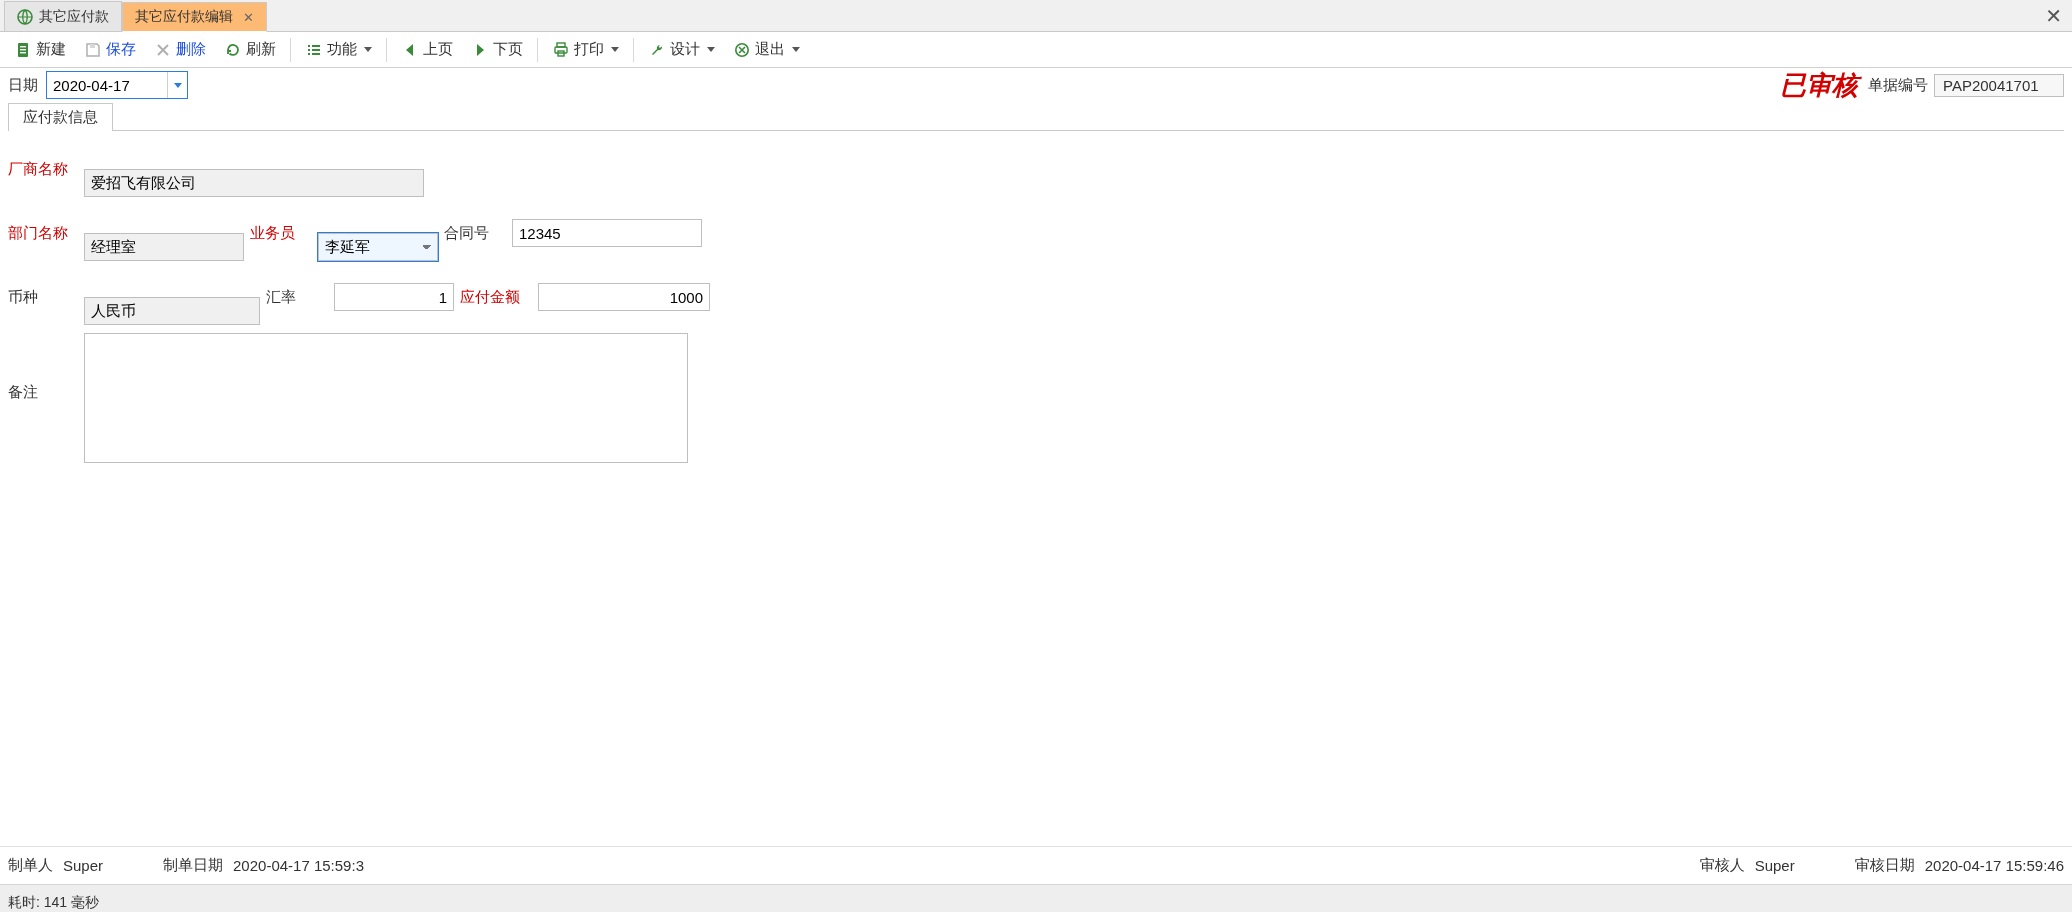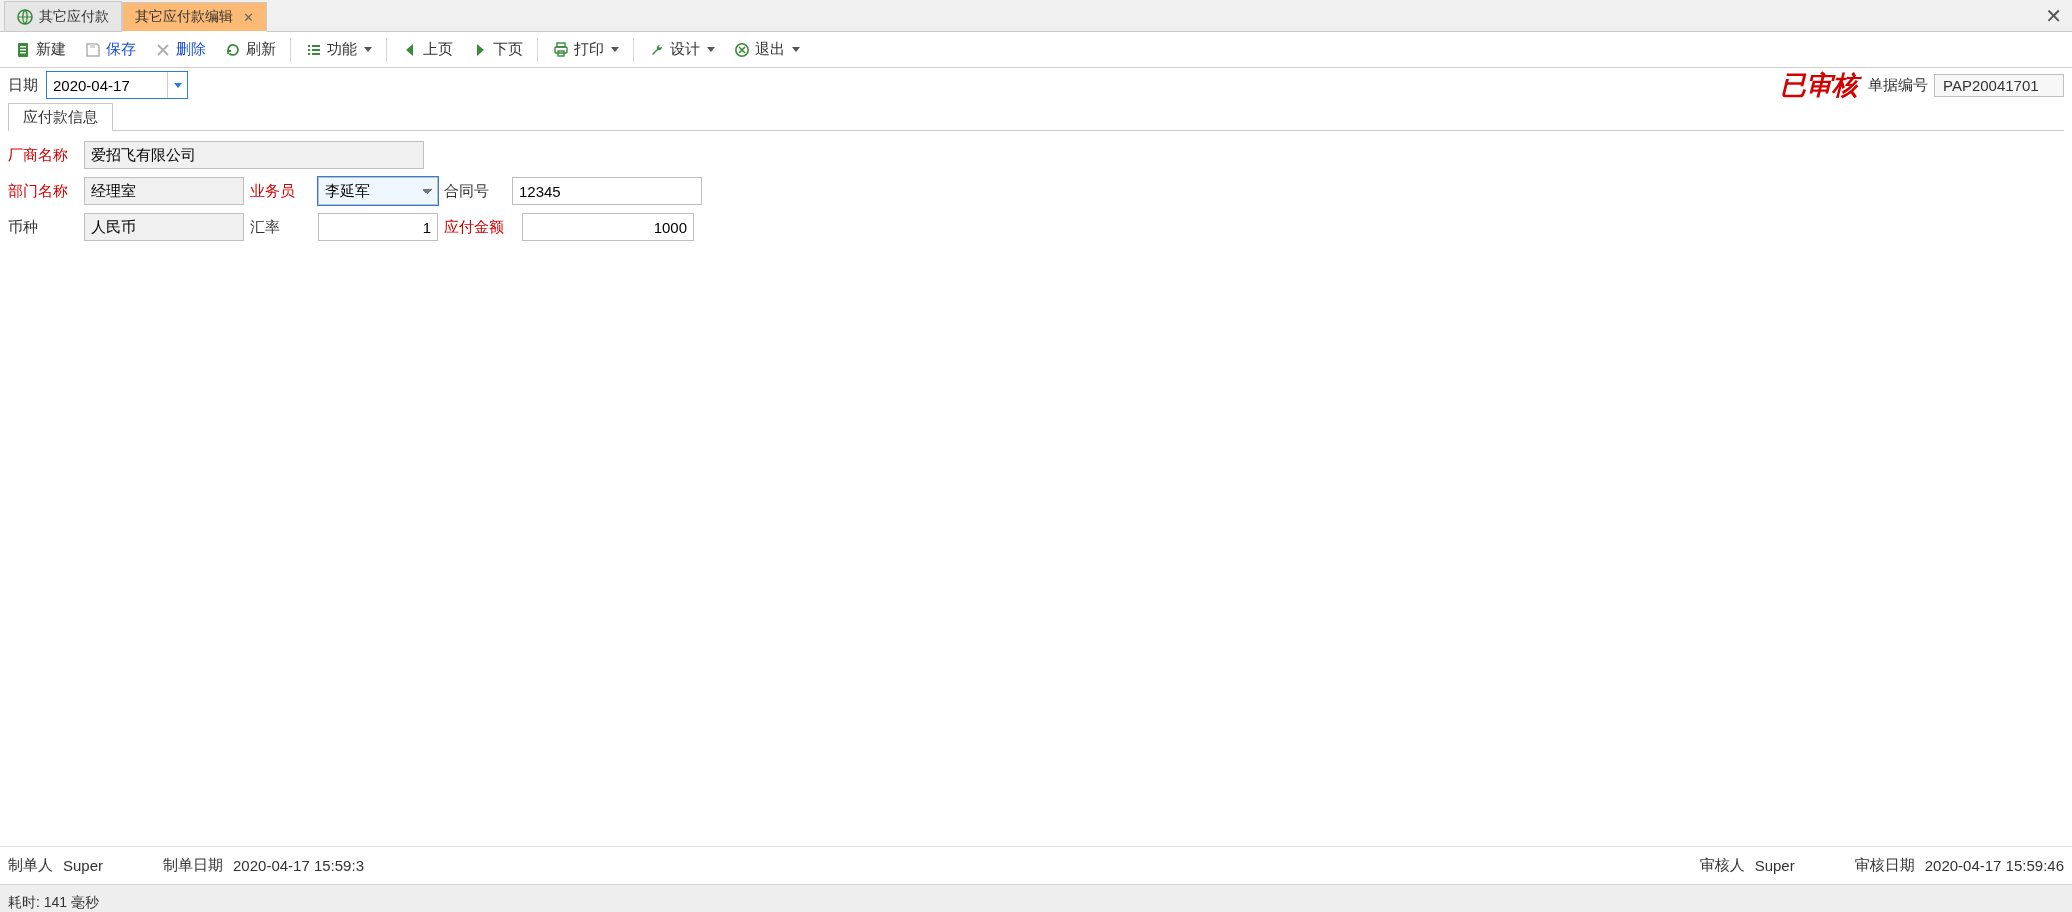--- a/index.html
+++ b/index.html
@@ -36,21 +36,21 @@
   .section-tab { border: 1px solid #c9c9c9; border-bottom: none; padding: 4px 14px; font-size: 15px; background: #fff; position: relative; top: 1px; cursor: pointer; }
   .section-body { border-top: 1px solid #c9c9c9; padding: 10px 0 6px 0; }
   .frow { display: flex; align-items: center; margin-bottom: 8px; }
   .flabel { width: 70px; text-align: left; font-size: 15px; margin-right: 6px; }
   .flabel.req { color: #d30000; }
   .flabel2 { width: 60px; text-align: left; font-size: 15px; margin: 0 8px 0 6px; }
   .flabel2.req { color: #d30000; }
 
   
   .combo, .textin { border: 1px solid #bfbfbf; height: 28px; font-size: 15px; padding: 0 6px; background: #fff; }
-  .combo { appearance: none; -webkit-appearance: none; background-image: linear-gradient(45deg, transparent 50%, #777 50%), linear-gradient(135deg, #777 50%, transparent 50%); background-position: right 10px center, right 5px center; background-size: 5px 5px, 5px 5px; background-repeat: no-repeat; padding-right: 24px; }
+  .combo { appearance: none; -webkit-appearance: none; background-image: linear-gradient(45deg, transparent 50%, #777 50%), linear-gradient(135deg, #777 50%, transparent 50%); background-position: right 10px center, right 5px center; background-size: 5px 5px, 5px 5px; background-repeat: no-repeat; padding-right: 24px; margin-top: 28px; }
   .combo.readonly, .textin.readonly { background: #f0f0f0; }
   .combo.focused { outline: 1px solid #2b7de1; background-color: #eef6ff; }
   .datebox { display: flex; align-items: center; border: 1px solid #2b7de1; height: 28px; }
   .datebox input { border: none; height: 26px; padding: 0 6px; font-size: 15px; width: 120px; outline: none; }
   .datebox .dropbtn { width: 20px; height: 26px; display: flex; align-items: center; justify-content: center; border-left: 1px solid #cfcfcf; cursor: pointer; }
   .datebox .dropbtn::before { content: ""; border-left: 4px solid transparent; border-right: 4px solid transparent; border-top: 5px solid #2b7de1; }
 
   textarea.remarks { border: 1px solid #bfbfbf; resize: none; font-size: 15px; padding: 4px 6px; font-family: inherit; }
 
   
@@ -213,27 +213,31 @@
       <span class="flabel req">部门名称</span>
       <input class="combo readonly" style="width: 160px;" readonly="" value="经理室">
       <span class="flabel2 req">业务员</span>
       <input class="combo focused" style="width: 120px;" value="李延军">
       <span class="flabel2">合同号</span>
       <input class="textin" style="width: 190px;" value="12345">
     </div>
 
     <div class="frow">
       <span class="flabel">币种</span>
-      <input class="combo readonly" style="width: 160px;" readonly="" value="人民币">
+      <input class="combo readonly" style="width: 176px;" readonly="" value="人民币">
       <span class="flabel2">汇率</span>
       <input class="textin" style="width: 120px; text-align: right;" value="1">
       <span class="flabel2 req" style="width:70px">应付金额</span>
       <input class="textin" style="width: 172px; text-align: right;" value="1000">
     </div>
 
+    <div class="frow" style="align-items:flex-start">
+      <span class="flabel" style="margin-top:50px">备注</span>
+      <textarea class="remarks" style="width: 604px; height: 130px;"></textarea>
+    </div>
 
   </div>
 </div>
 
 <div class="audit-row">
   <div class="pair">
     <span>制单人</span>
     <span>Super</span>
   </div>
   <div class="pair">

